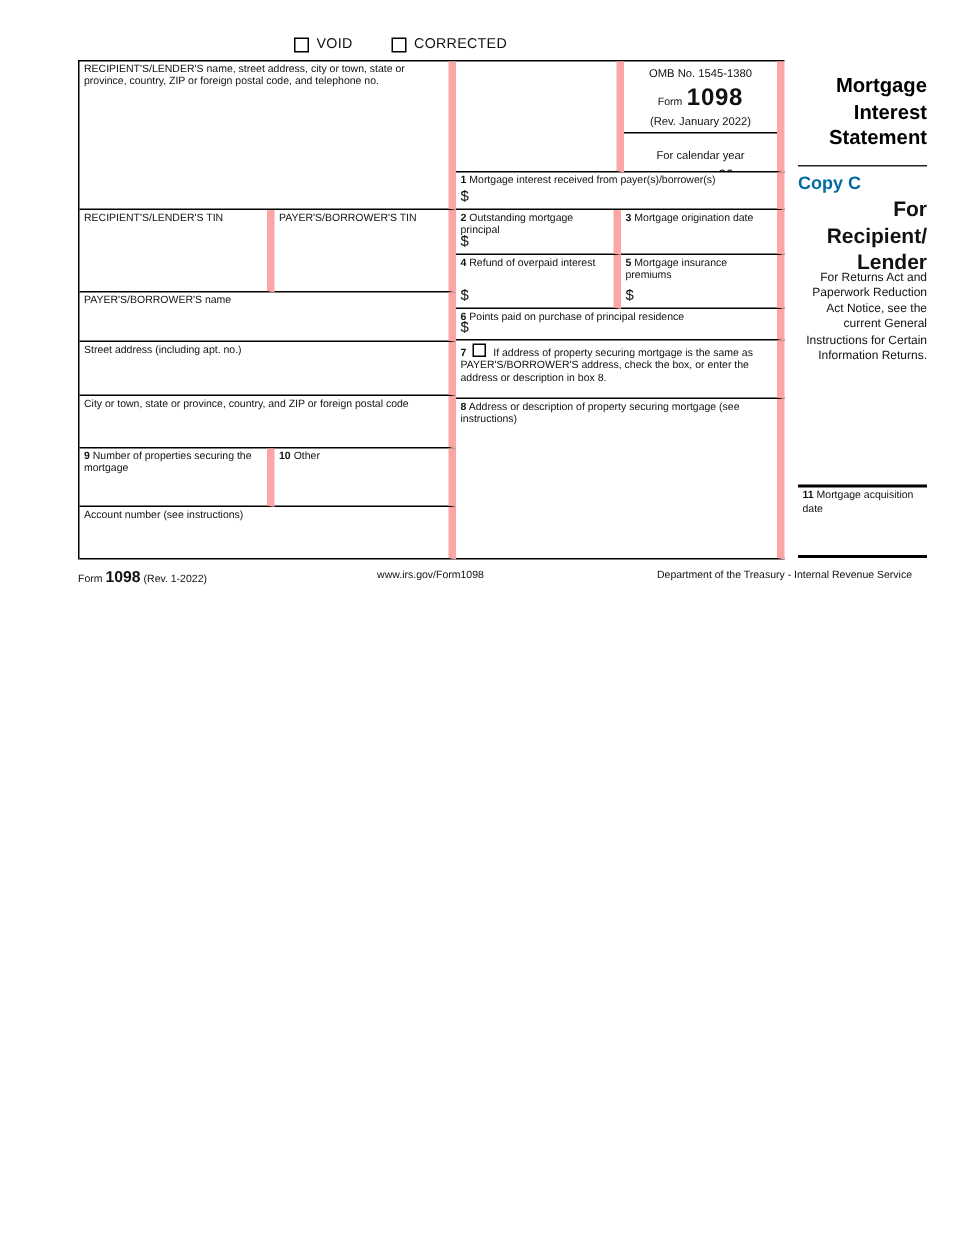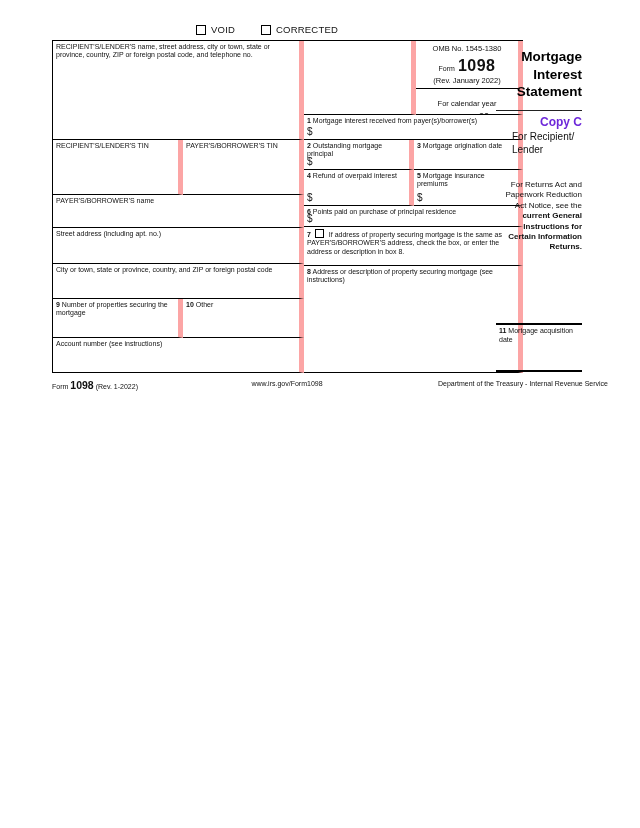--- a/index.html
+++ b/index.html
@@ -47,28 +47,28 @@
   .omb-no{text-align:center;font-size:7.5px;padding-top:3px;}
   .omb-form{text-align:center;margin-top:3px;}
   .omb-form .fw{font-size:7px;margin-right:3px;}
   .omb-form .fn{font-size:16px;font-weight:bold;letter-spacing:.5px;}
   .omb-rev{text-align:center;font-size:7.5px;margin-top:1px;}
   .omb-cal{border-top:1px solid #000;margin-top:3px;text-align:center;font-size:7.5px;padding-top:10px;}
   .omb-year{text-align:right;font-size:9px;margin-top:1px;}
   .blank{display:inline-block;width:26px;height:9px;border-bottom:1px solid #000;margin-left:3px;}
 
   
-  .rightcol{position:absolute;left:496px;top:40px;width:86px;height:332px;}
+  .rightcol{position:absolute;left:532px;top:40px;width:86px;height:332px;}
   .rtitle{position:absolute;top:8px;right:0;width:86px;text-align:right;
           font-weight:bold;font-size:13.5px;line-height:1.3;color:#000;}
   .copydiv{position:absolute;top:70px;left:0;width:86px;border-top:1px solid #222;}
-  .copyc{position:absolute;top:75px;right:0;width:86px;text-align:right;font-weight:bold;font-size:12px;color:#6d28d9;}
-  .copyfor{position:absolute;top:91px;right:0;width:70px;font-weight:normal;font-size:10px;line-height:1.25;}
+  .copyc{position:absolute;top:75px;right:0;width:86px;font-weight:bold;font-size:12px;color:#0369a1;}
+  .copyfor{position:absolute;top:91px;right:0;width:70px;text-align:right;font-weight:bold;font-size:14px;line-height:1.25;}
   .privacy{position:absolute;top:140px;right:0;width:86px;text-align:right;font-size:8px;line-height:1.3;}
-  .privacy .pb{font-weight:bold;}
+  .privacy .pb{font-weight:normal;}
   .b11{position:absolute;left:0;top:283px;width:86px;height:49px;box-sizing:border-box;
        border-top:2px solid #000;border-bottom:2px solid #000;font-size:7px;line-height:1.25;padding:2px 3px;}
 
   
   .footer{position:absolute;left:52px;top:376px;width:556px;height:16px;font-size:7px;}
   .f-left{position:absolute;left:0;top:3px;}
   .f-left .fw{font-size:7px;}
   .f-left .fn{font-size:10.5px;font-weight:bold;margin:0 2px;}
   .f-center{position:absolute;left:0;top:4px;width:470px;text-align:center;}
   .f-right{position:absolute;right:0;top:4px;text-align:right;}

